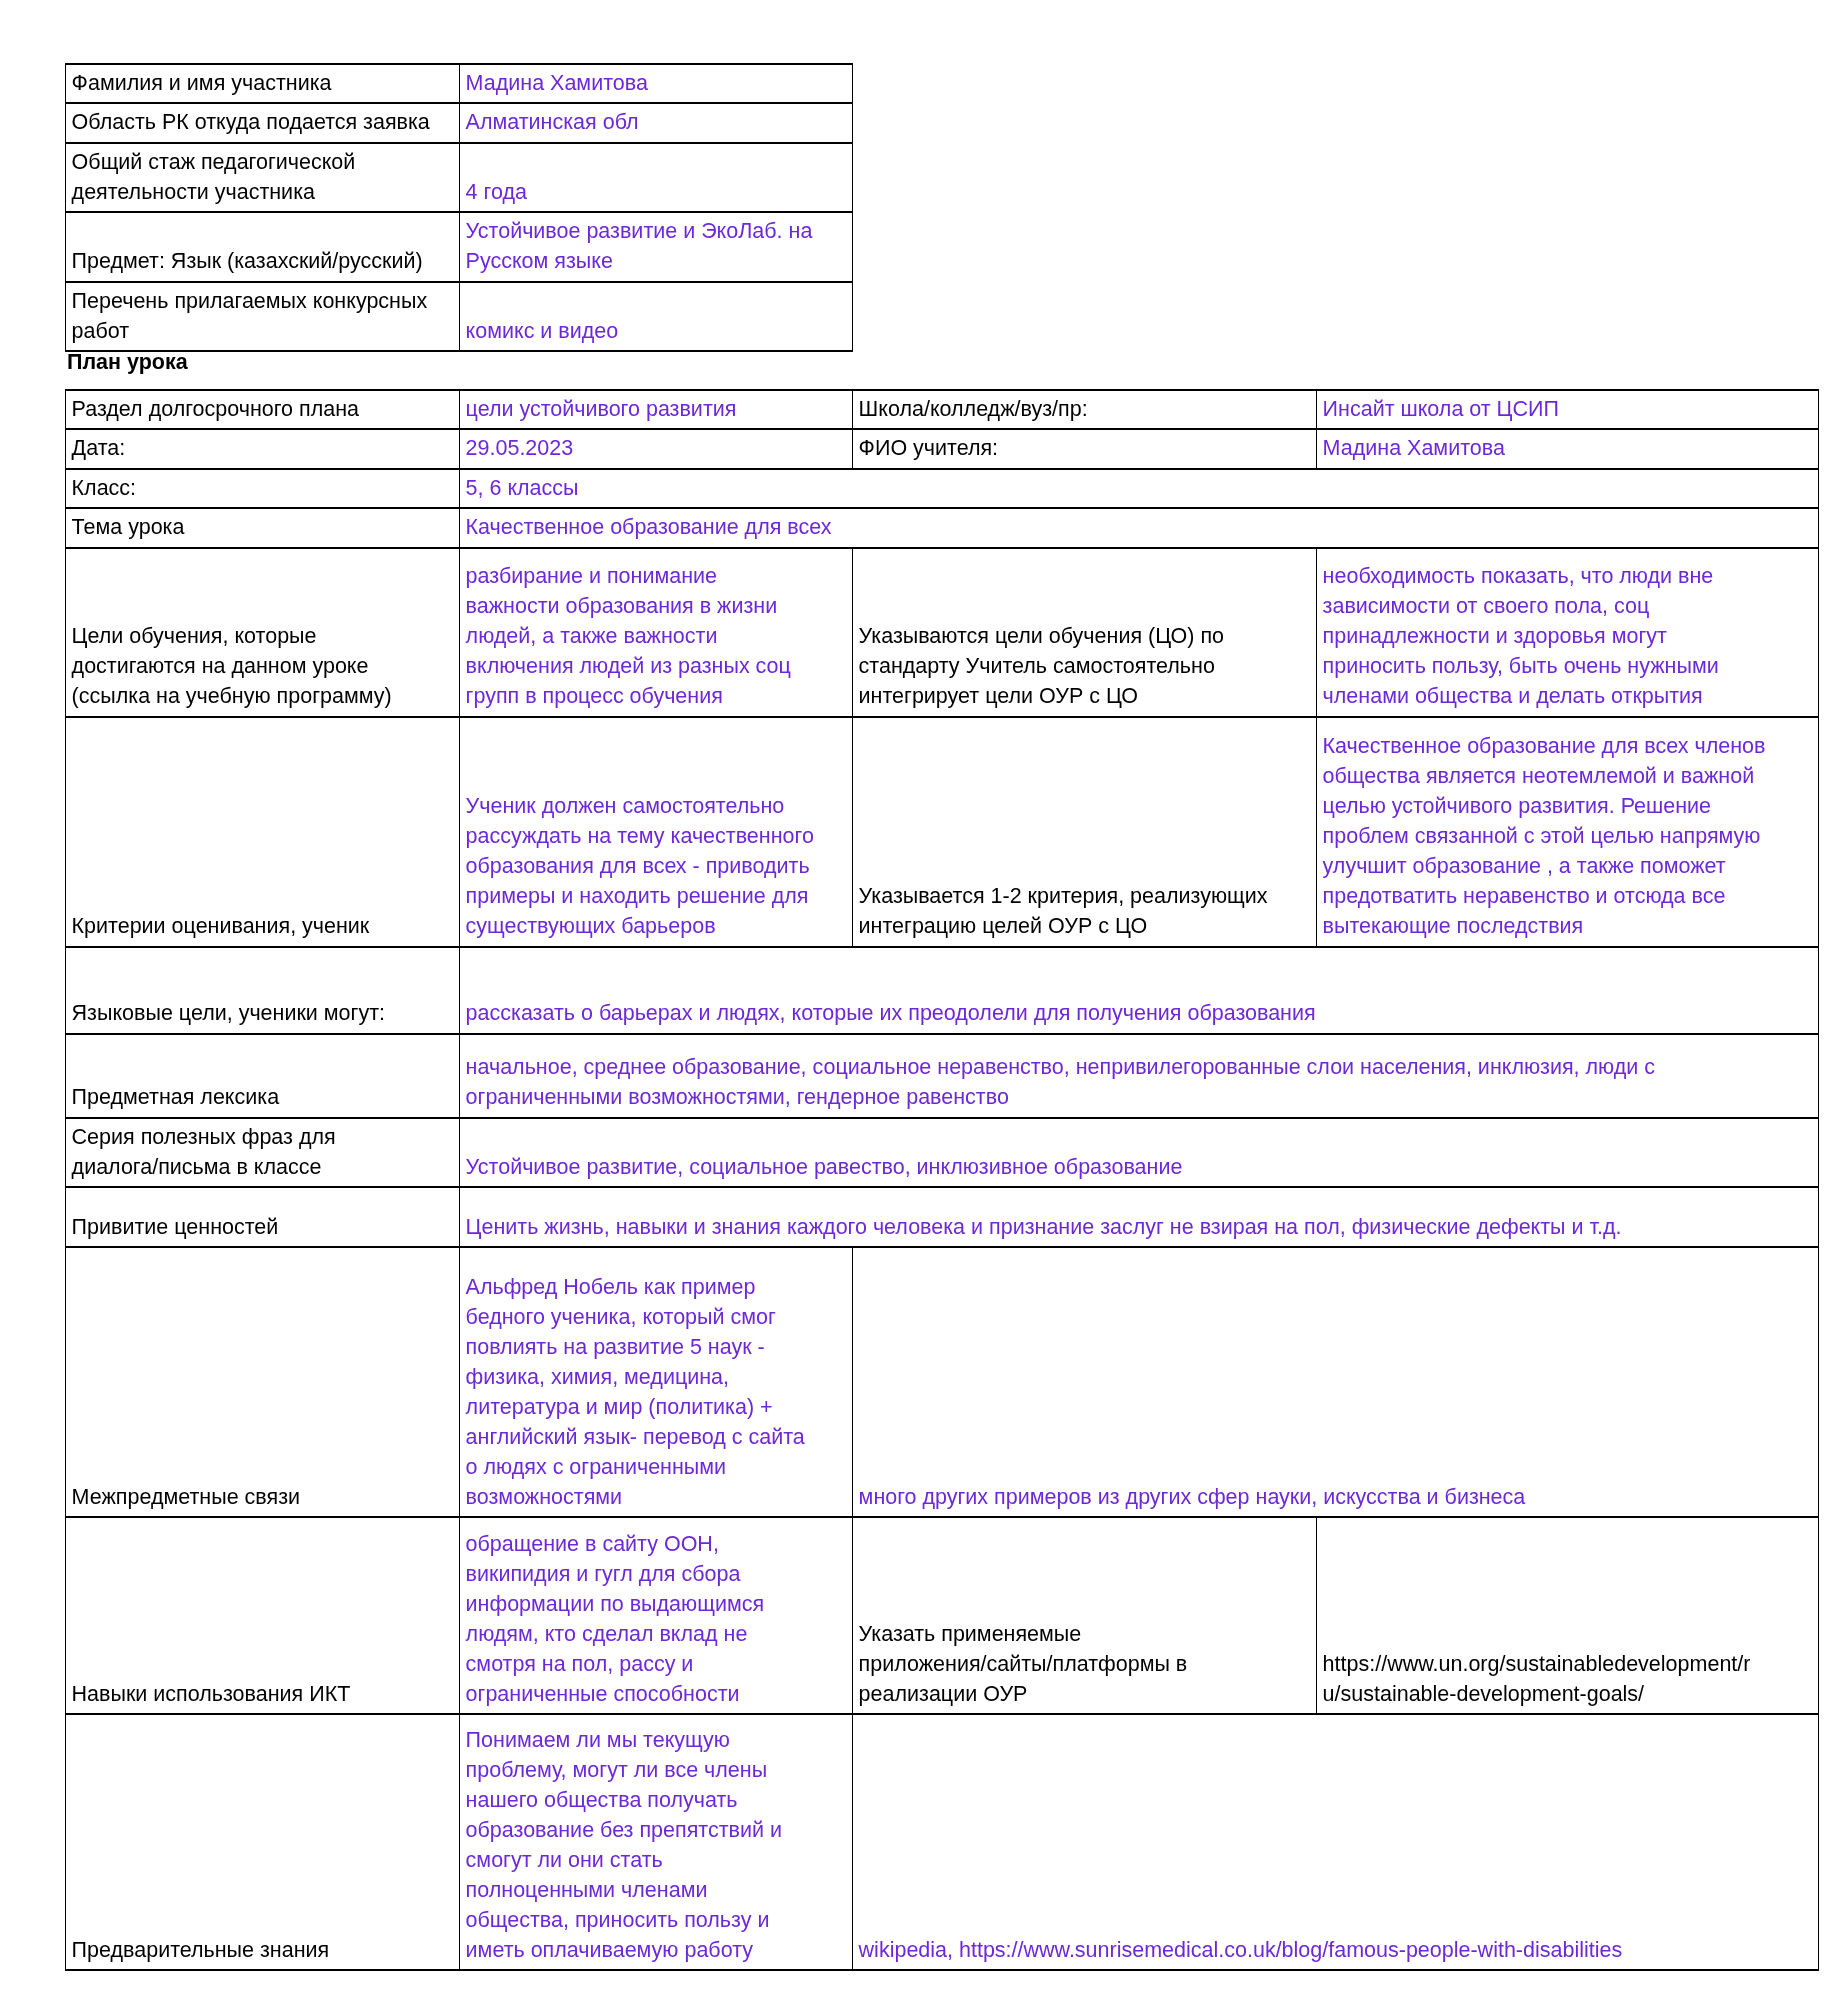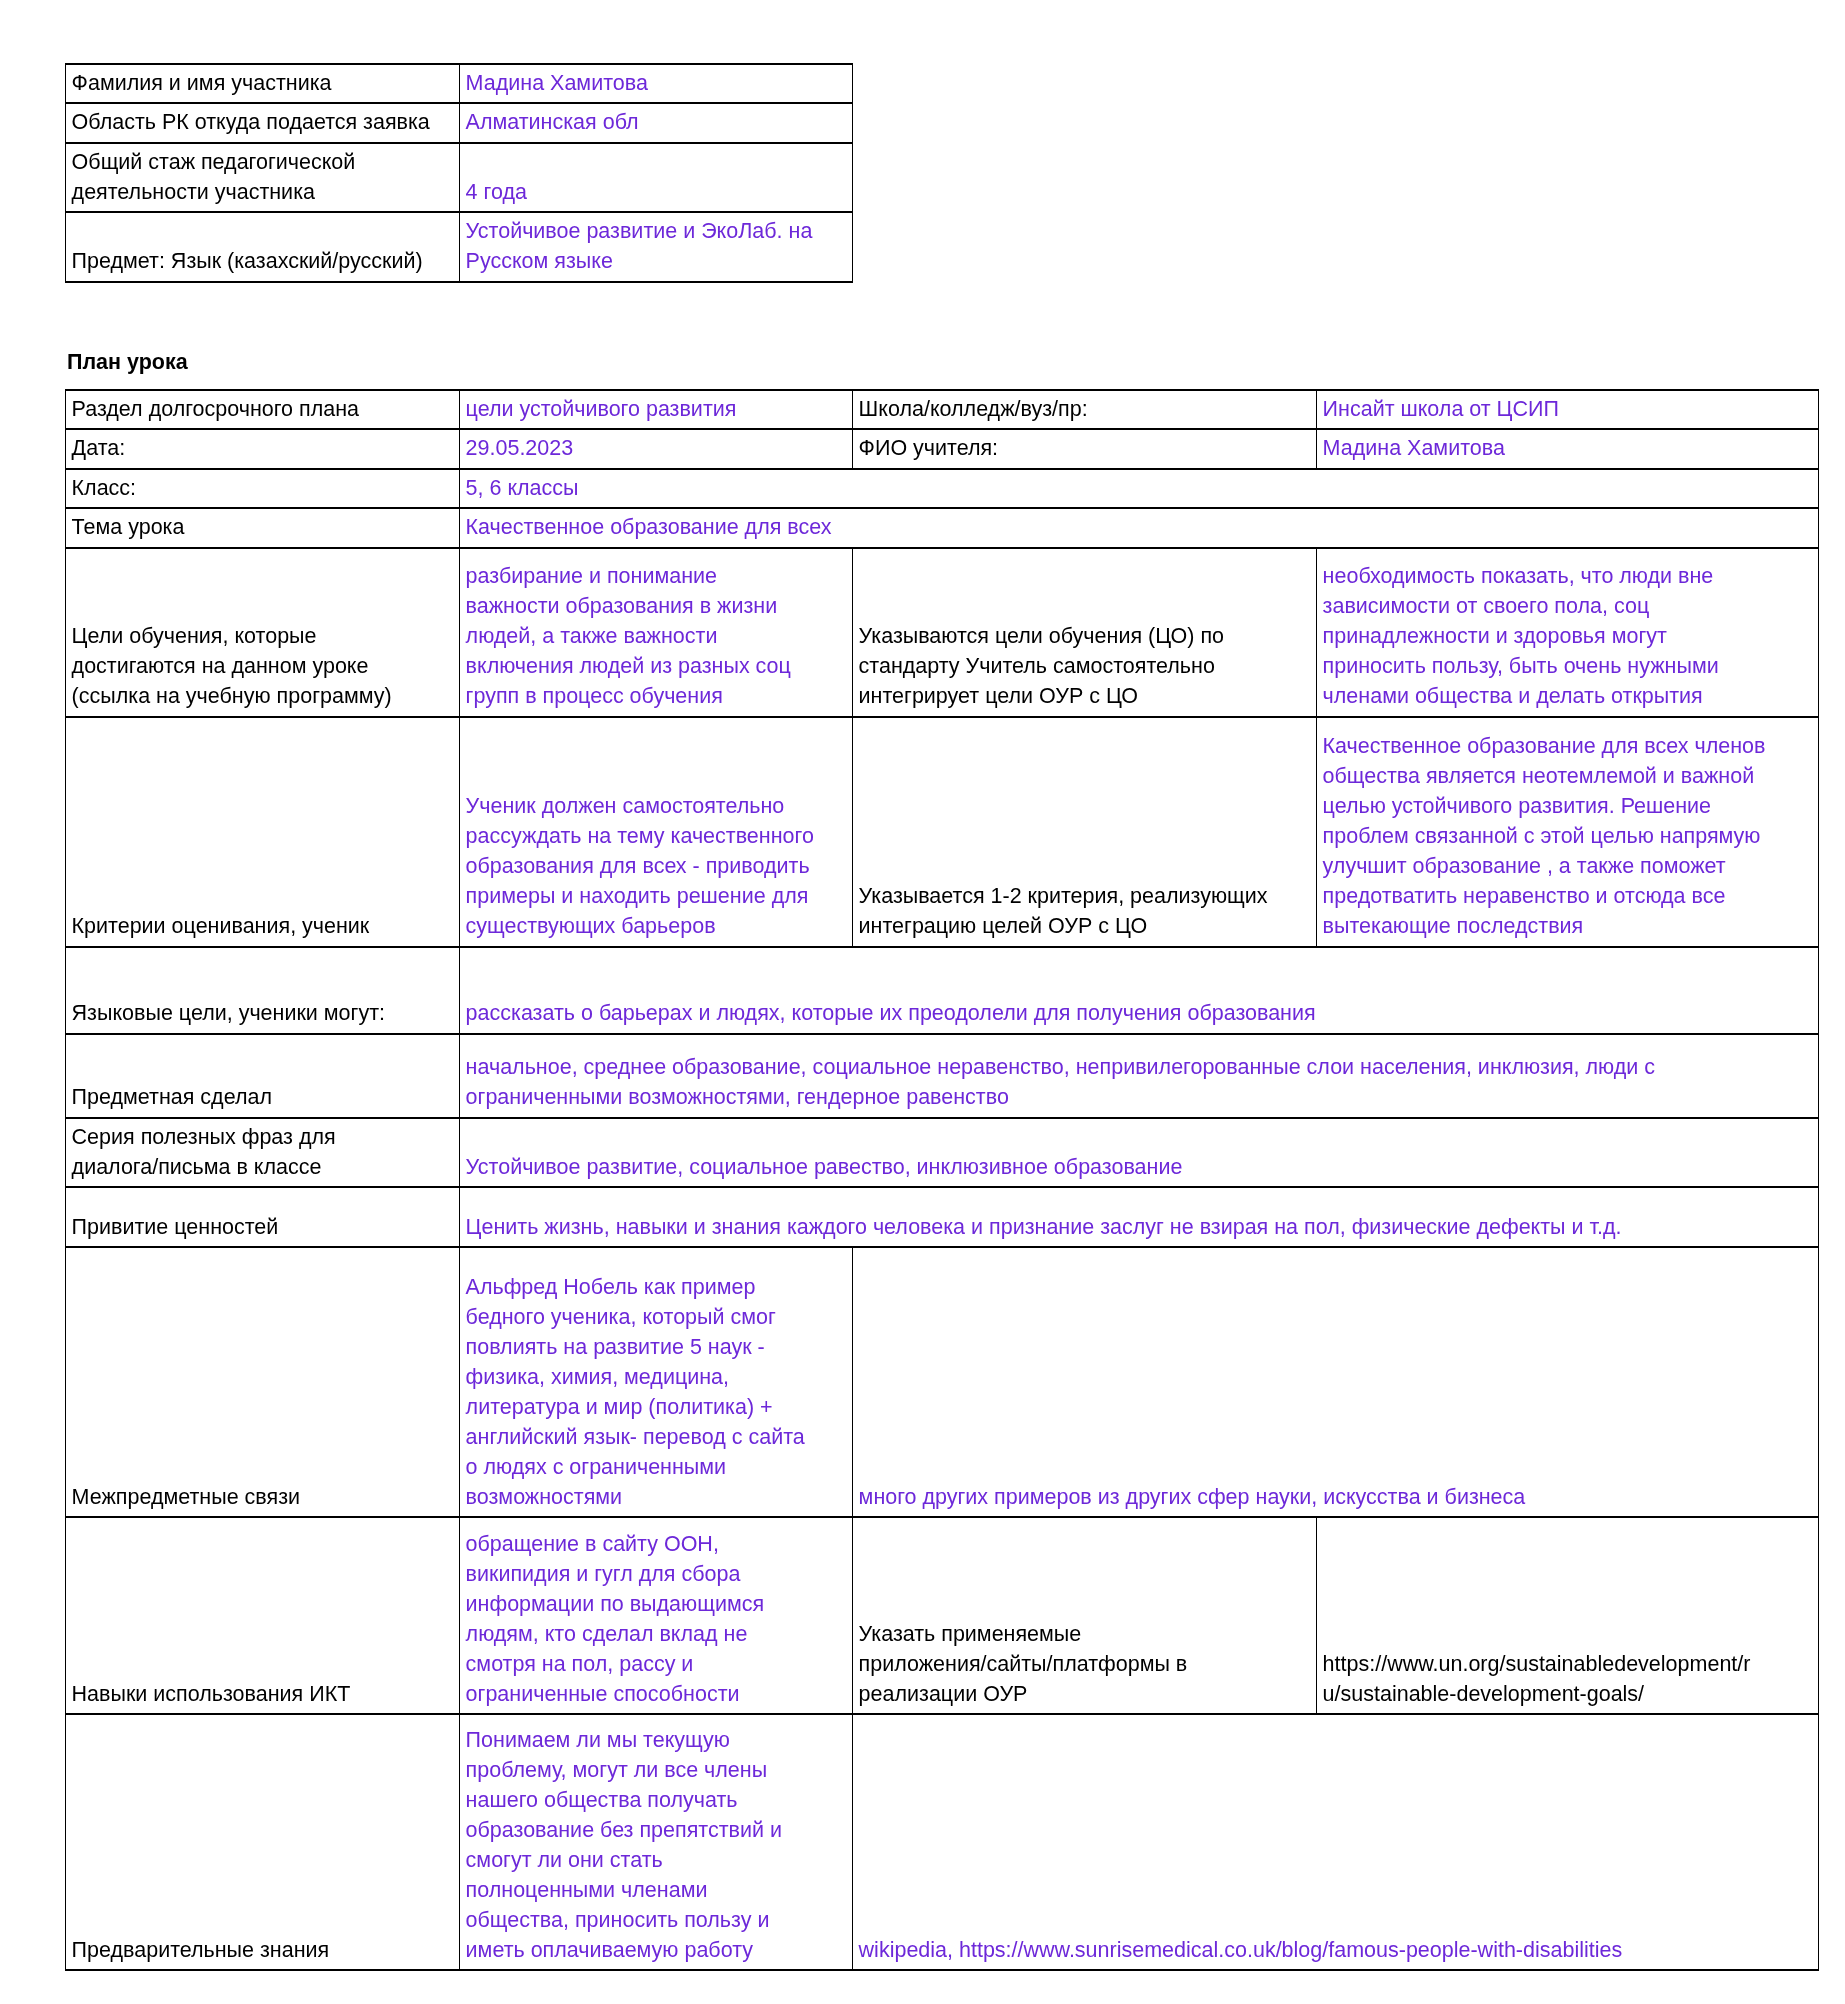--- a/index.html
+++ b/index.html
@@ -46,20 +46,25 @@
       </tr>
       <tr style="height:64px">
         <td>Общий стаж педагогической
 деятельности участника</td>
         <td class="green">4 года</td>
       </tr>
       <tr style="height:66px">
         <td>Предмет: Язык (казахский/русский)</td>
         <td class="green">Устойчивое развитие и  ЭкоЛаб. на
 Русском языке</td>
+      </tr>
+      <tr style="height:67px">
+        <td>Перечень прилагаемых конкурсных
+работ</td>
+        <td class="green">комикс и видео</td>
       </tr>
     </tbody>
   </table>
 
   <div class="section-title">План урока</div>
 
   <table id="plan-table">
     <colgroup>
       <col style="width:394px">
         <col style="width:393px">
@@ -120,21 +125,21 @@
 проблем связанной с этой целью напрямую
 улучшит образование , а также поможет
 предотватить неравенство и отсюда все
 вытекающие последствия</td>
       </tr>
       <tr style="height:87px">
         <td>Языковые цели, ученики могут:</td>
         <td colspan="3" class="green center">рассказать о барьерах и людях, которые их преодолели для получения образования</td>
       </tr>
       <tr style="height:84px">
-        <td>Предметная сделал</td>
+        <td>Предметная лексика</td>
         <td colspan="3" class="green center">начальное, среднее образование, социальное неравенство, непривилегорованные слои населения, инклюзия, люди с
 ограниченными возможностями, гендерное равенство</td>
       </tr>
       <tr style="height:63px">
         <td>Серия полезных фраз для
 диалога/письма в классе</td>
         <td colspan="3" class="green center">Устойчивое развитие, социальное равество, инклюзивное образование</td>
       </tr>
       <tr style="height:60px">
         <td>Привитие ценностей</td>

